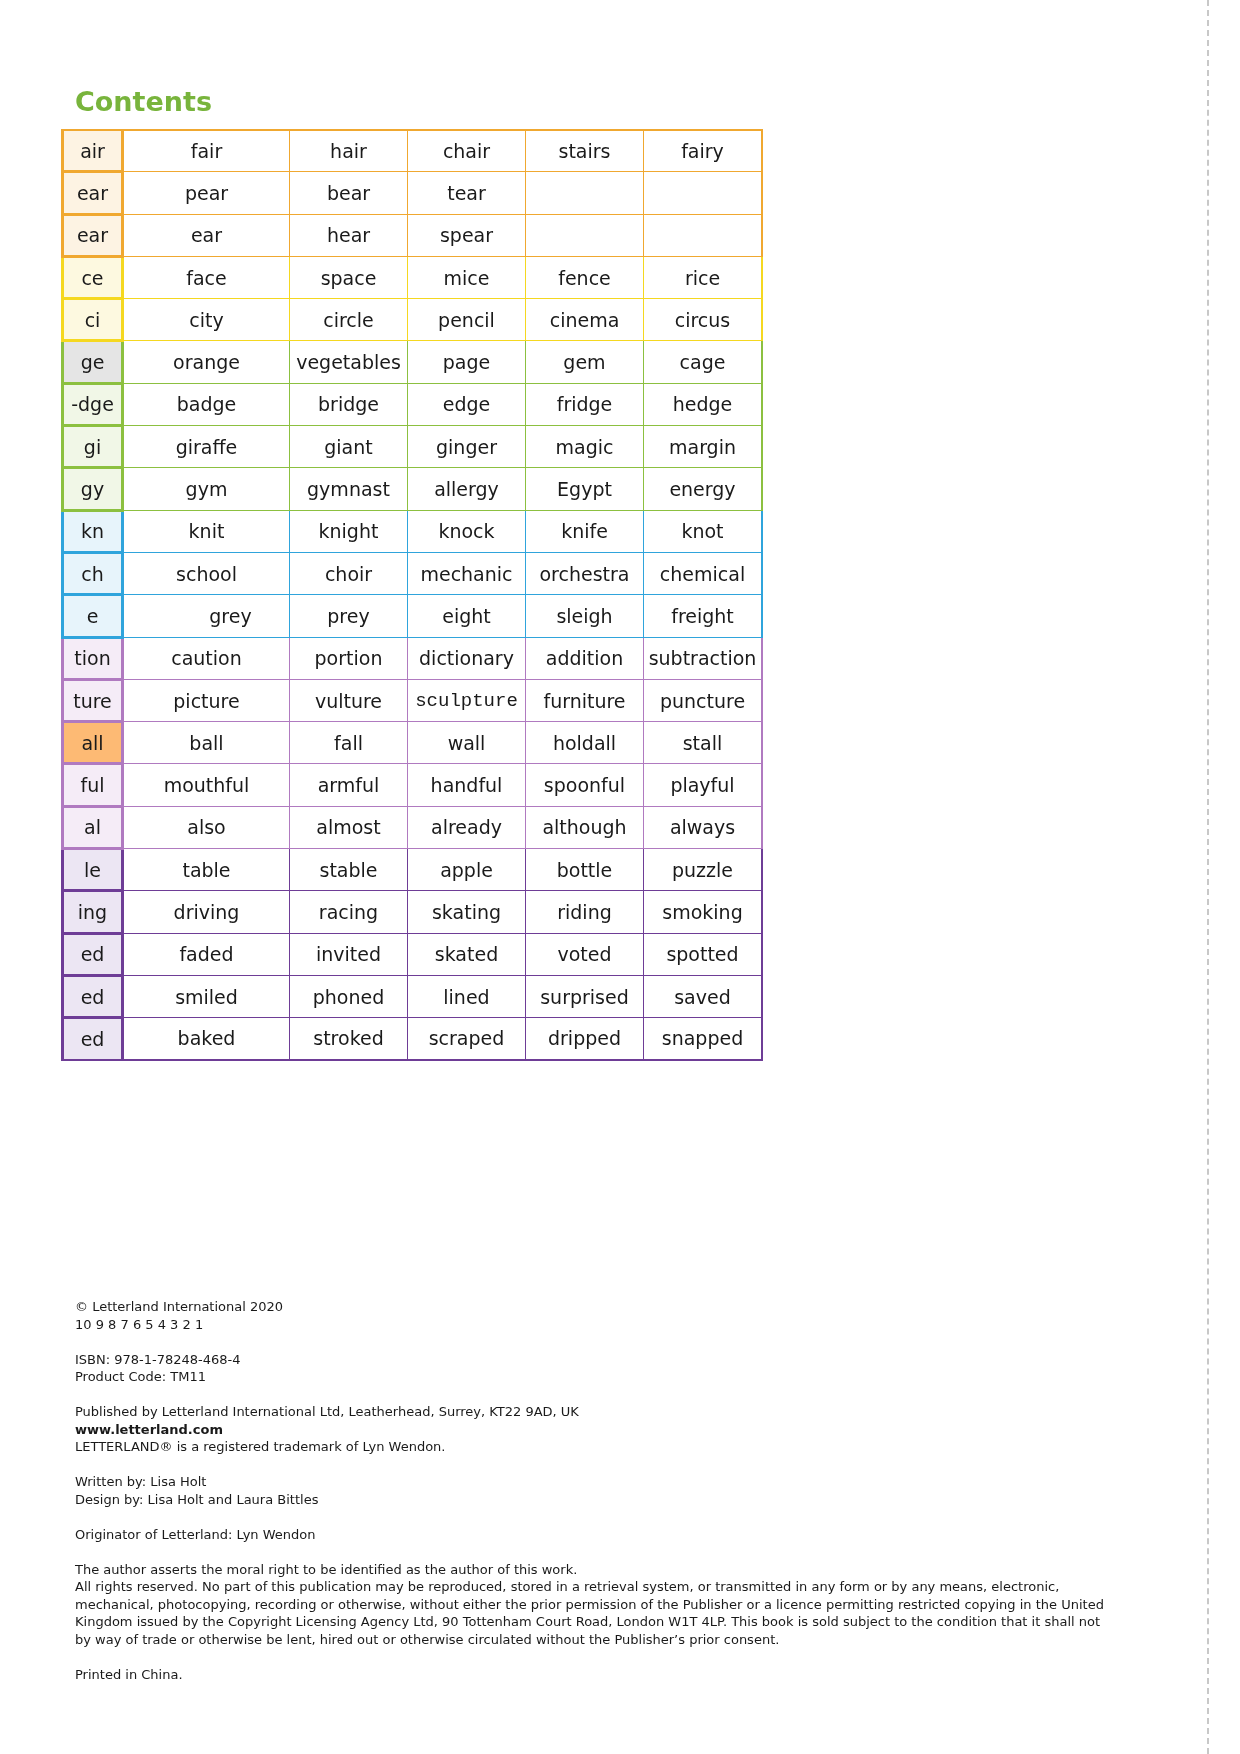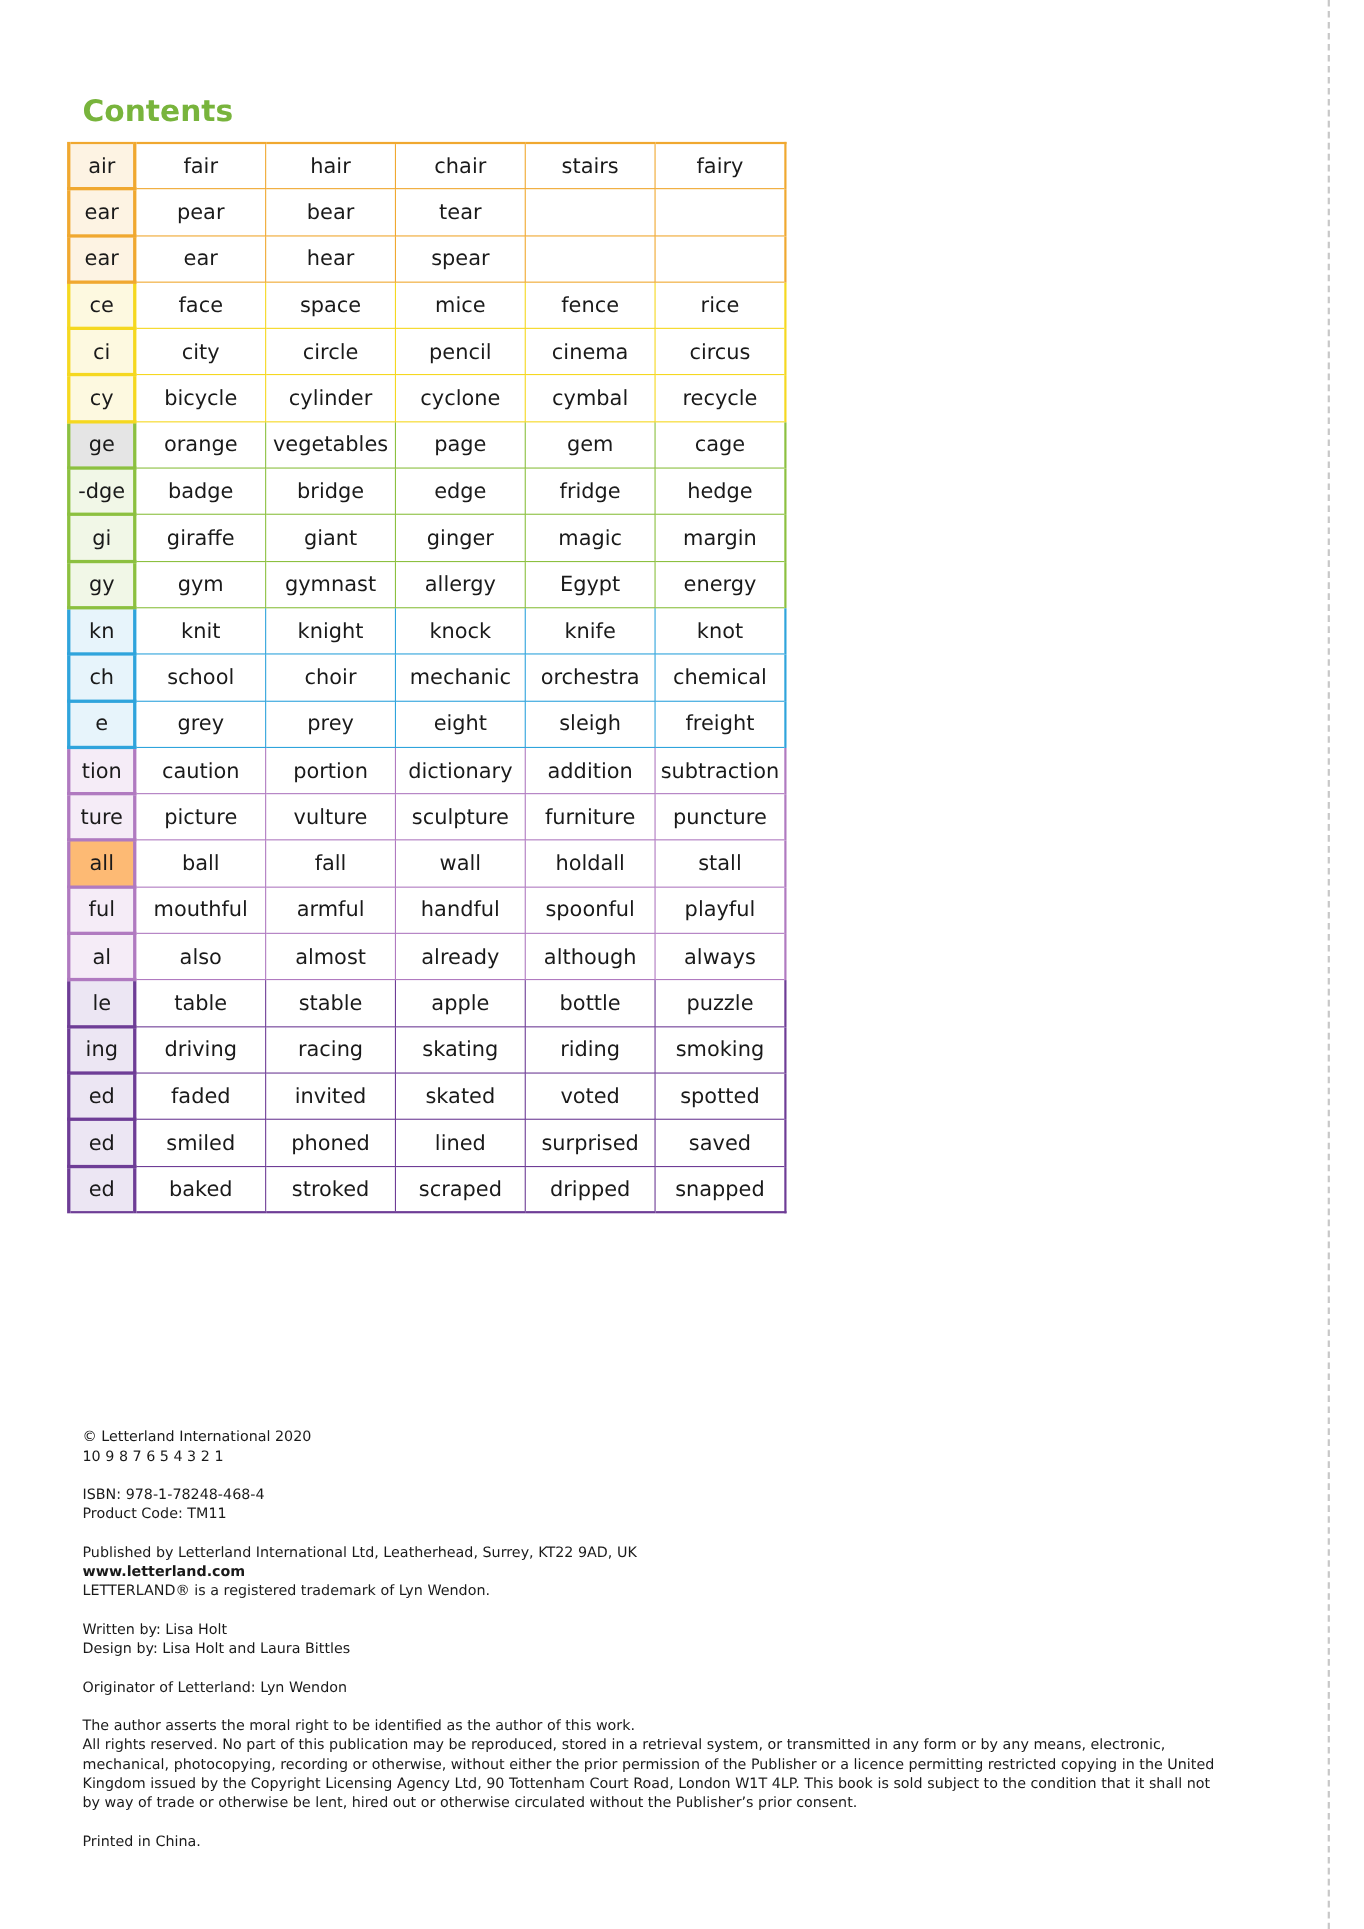--- a/index.html
+++ b/index.html
@@ -75,28 +75,20 @@
       </tr>
       <tr>
         <td class="head" style="border-color: rgb(245, 216, 32); background: rgb(253, 249, 224); margin-left: 29px;">ci</td>
         <td class="word" style="border-color: rgb(245, 216, 32);">city</td>
         <td class="word" style="border-color: rgb(245, 216, 32);">circle</td>
         <td class="word" style="border-color: rgb(245, 216, 32);">pencil</td>
         <td class="word" style="border-color: rgb(245, 216, 32);">cinema</td>
         <td class="word" style="border-color: rgb(245, 216, 32); border-right-width: 2px;">circus</td>
       </tr>
       <tr>
-        <td class="head" style="border-color: rgb(245, 216, 32); background: rgb(253, 249, 224);">cy</td>
-        <td class="word" style="border-color: rgb(245, 216, 32);">bicycle</td>
-        <td class="word" style="border-color: rgb(245, 216, 32);">cylinder</td>
-        <td class="word" style="border-color: rgb(245, 216, 32);">cyclone</td>
-        <td class="word" style="border-color: rgb(245, 216, 32);">cymbal</td>
-        <td class="word" style="border-color: rgb(245, 216, 32); border-right-width: 2px;">recycle</td>
-      </tr>
-      <tr>
         <td class="head" style="border-color: rgb(140, 192, 64); background: #e5e5e5;">ge</td>
         <td class="word" style="border-color: rgb(140, 192, 64);">orange</td>
         <td class="word" style="border-color: rgb(140, 192, 64);">vegetables</td>
         <td class="word" style="border-color: rgb(140, 192, 64);">page</td>
         <td class="word" style="border-color: rgb(140, 192, 64);">gem</td>
         <td class="word" style="border-color: rgb(140, 192, 64); border-right-width: 2px;">cage</td>
       </tr>
       <tr>
         <td class="head" style="border-color: rgb(140, 192, 64); background: rgb(241, 247, 231);">-dge</td>
         <td class="word" style="border-color: rgb(140, 192, 64);">badge</td>
@@ -132,39 +124,39 @@
       <tr>
         <td class="head" style="border-color: rgb(47, 164, 220); background: rgb(231, 244, 251);">ch</td>
         <td class="word" style="border-color: rgb(47, 164, 220);">school</td>
         <td class="word" style="border-color: rgb(47, 164, 220);">choir</td>
         <td class="word" style="border-color: rgb(47, 164, 220);">mechanic</td>
         <td class="word" style="border-color: rgb(47, 164, 220);">orchestra</td>
         <td class="word" style="border-color: rgb(47, 164, 220); border-right-width: 2px;">chemical</td>
       </tr>
       <tr>
         <td class="head" style="border-color: rgb(47, 164, 220); background: rgb(231, 244, 251);">e</td>
-        <td class="word" style="border-color: rgb(47, 164, 220);">grey</td>
+        <td class="word" style="border-color: rgb(47, 164, 220); padding-left: 48px;">grey</td>
         <td class="word" style="border-color: rgb(47, 164, 220);">prey</td>
         <td class="word" style="border-color: rgb(47, 164, 220);">eight</td>
         <td class="word" style="border-color: rgb(47, 164, 220);">sleigh</td>
         <td class="word" style="border-color: rgb(47, 164, 220); border-right-width: 2px;">freight</td>
       </tr>
       <tr>
         <td class="head" style="border-color: rgb(176, 122, 192); background: rgb(245, 236, 247);">tion</td>
         <td class="word" style="border-color: rgb(176, 122, 192);">caution</td>
         <td class="word" style="border-color: rgb(176, 122, 192);">portion</td>
         <td class="word" style="border-color: rgb(176, 122, 192);">dictionary</td>
         <td class="word" style="border-color: rgb(176, 122, 192);">addition</td>
         <td class="word" style="border-color: rgb(176, 122, 192); border-right-width: 2px;">subtraction</td>
       </tr>
       <tr>
         <td class="head" style="border-color: rgb(176, 122, 192); background: rgb(245, 236, 247);">ture</td>
         <td class="word" style="border-color: rgb(176, 122, 192);">picture</td>
         <td class="word" style="border-color: rgb(176, 122, 192);">vulture</td>
-        <td class="word" style="border-color: rgb(176, 122, 192);">sculpture</td>
+        <td class="word" style="border-color: rgb(176, 122, 192); font-family: Liberation Mono, monospace;">sculpture</td>
         <td class="word" style="border-color: rgb(176, 122, 192);">furniture</td>
         <td class="word" style="border-color: rgb(176, 122, 192); border-right-width: 2px;">puncture</td>
       </tr>
       <tr>
         <td class="head" style="border-color: rgb(176, 122, 192); background: #fdba74;">all</td>
         <td class="word" style="border-color: rgb(176, 122, 192);">ball</td>
         <td class="word" style="border-color: rgb(176, 122, 192);">fall</td>
         <td class="word" style="border-color: rgb(176, 122, 192);">wall</td>
         <td class="word" style="border-color: rgb(176, 122, 192);">holdall</td>
         <td class="word" style="border-color: rgb(176, 122, 192); border-right-width: 2px;">stall</td>

